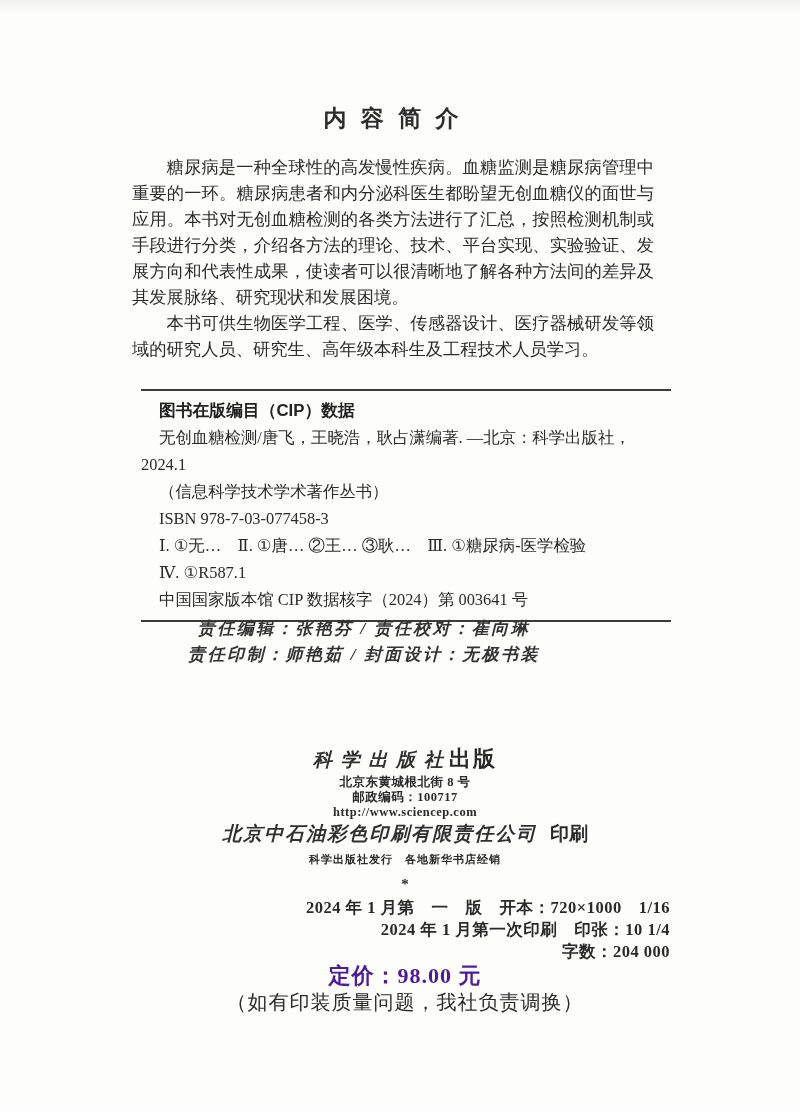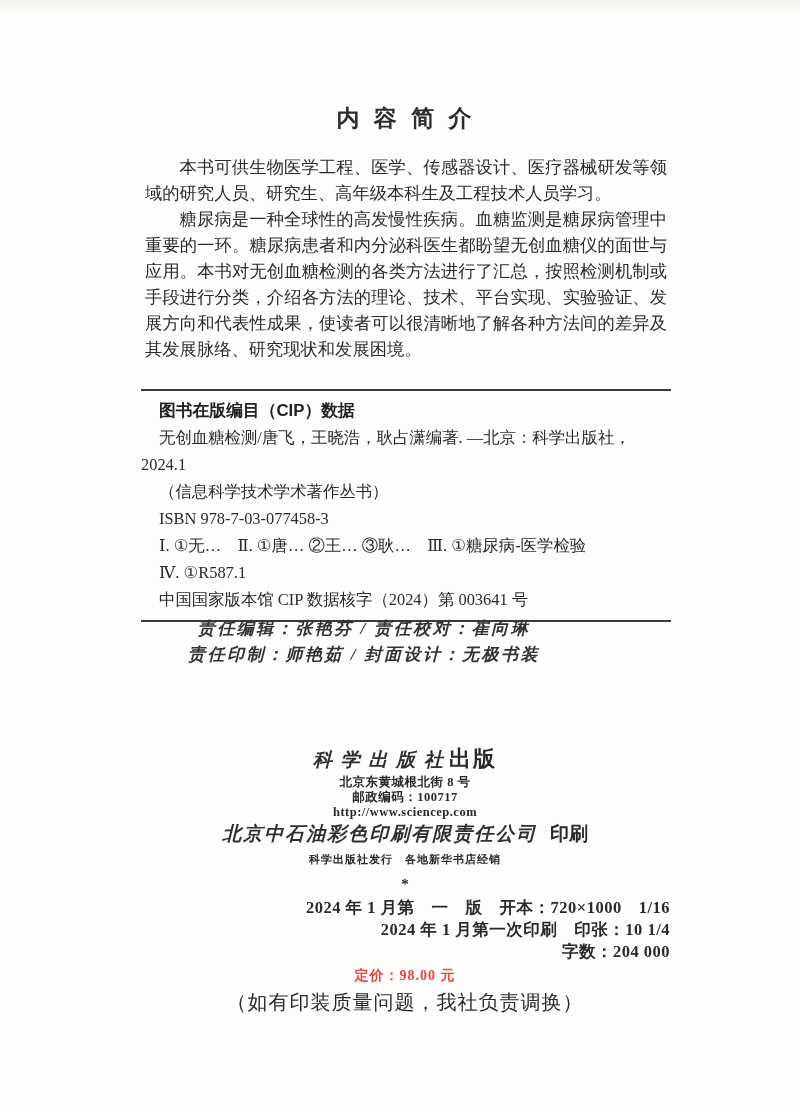--- a/index.html
+++ b/index.html
@@ -19,21 +19,21 @@
     position: absolute;
     left: 0; top: 0; right: 0;
     height: 14px;
     background: linear-gradient(#f1f1ee, rgba(255,255,255,0));
     pointer-events: none;
   }
 
   
   .intro {
     position: absolute;
-    left: 145px;
+    left: 132px;
     top: 103px;
     width: 522px;
   }
   .intro h1 {
     margin: 0 0 21px 0;
     font-family: "Liberation Sans", "DejaVu Sans", sans-serif;
     font-size: 23px;
     font-weight: 700;
     letter-spacing: 4px;
     text-align: center;
@@ -125,41 +125,41 @@
   .star { font-size: 15px; line-height: 24px; font-weight: 700; }
   .ed {
     font-size: 16.5px;
     line-height: 22px;
     font-weight: 600;
     letter-spacing: 0.5px;
     text-align: right;
   }
   .ed.first { line-height: 23px; }
   .price {
-    font-size: 14px;
+    font-size: 22px;
     font-weight: 800;
     line-height: 26px;
     letter-spacing: 1px;
-    color: #ef4444;
+    color: #4c1d95;
   }
   .notice {
     font-size: 20px;
     line-height: 27px;
     letter-spacing: 1px;
   }
 </style>
 </head>
 <body>
 
 <div class="page">
 
   <section class="intro">
     <h1>内 容 简 介</h1>
+    <p>糖尿病是一种全球性的高发慢性疾病。血糖监测是糖尿病管理中重要的一环。糖尿病患者和内分泌科医生都盼望无创血糖仪的面世与应用。本书对无创血糖检测的各类方法进行了汇总，按照检测机制或手段进行分类，介绍各方法的理论、技术、平台实现、实验验证、发展方向和代表性成果，使读者可以很清晰地了解各种方法间的差异及其发展脉络、研究现状和发展困境。</p>
     <p>本书可供生物医学工程、医学、传感器设计、医疗器械研发等领域的研究人员、研究生、高年级本科生及工程技术人员学习。</p>
-    <p>糖尿病是一种全球性的高发慢性疾病。血糖监测是糖尿病管理中重要的一环。糖尿病患者和内分泌科医生都盼望无创血糖仪的面世与应用。本书对无创血糖检测的各类方法进行了汇总，按照检测机制或手段进行分类，介绍各方法的理论、技术、平台实现、实验验证、发展方向和代表性成果，使读者可以很清晰地了解各种方法间的差异及其发展脉络、研究现状和发展困境。</p>
   </section>
 
   <section class="cip">
     <div class="cip-heading">图书在版编目（CIP）数据</div>
     <div class="cip-line indent">无创血糖检测/唐飞，王晓浩，耿占潇编著. —北京：科学出版社，</div>
     <div class="cip-line">2024.1</div>
     <div class="cip-line indent">（信息科学技术学术著作丛书）</div>
     <div class="cip-line indent">ISBN 978-7-03-077458-3</div>
     <div class="cip-line indent">Ⅰ. ①无…　Ⅱ. ①唐… ②王… ③耿…　Ⅲ. ①糖尿病-医学检验</div>
     <div class="cip-line indent">Ⅳ. ①R587.1</div>

